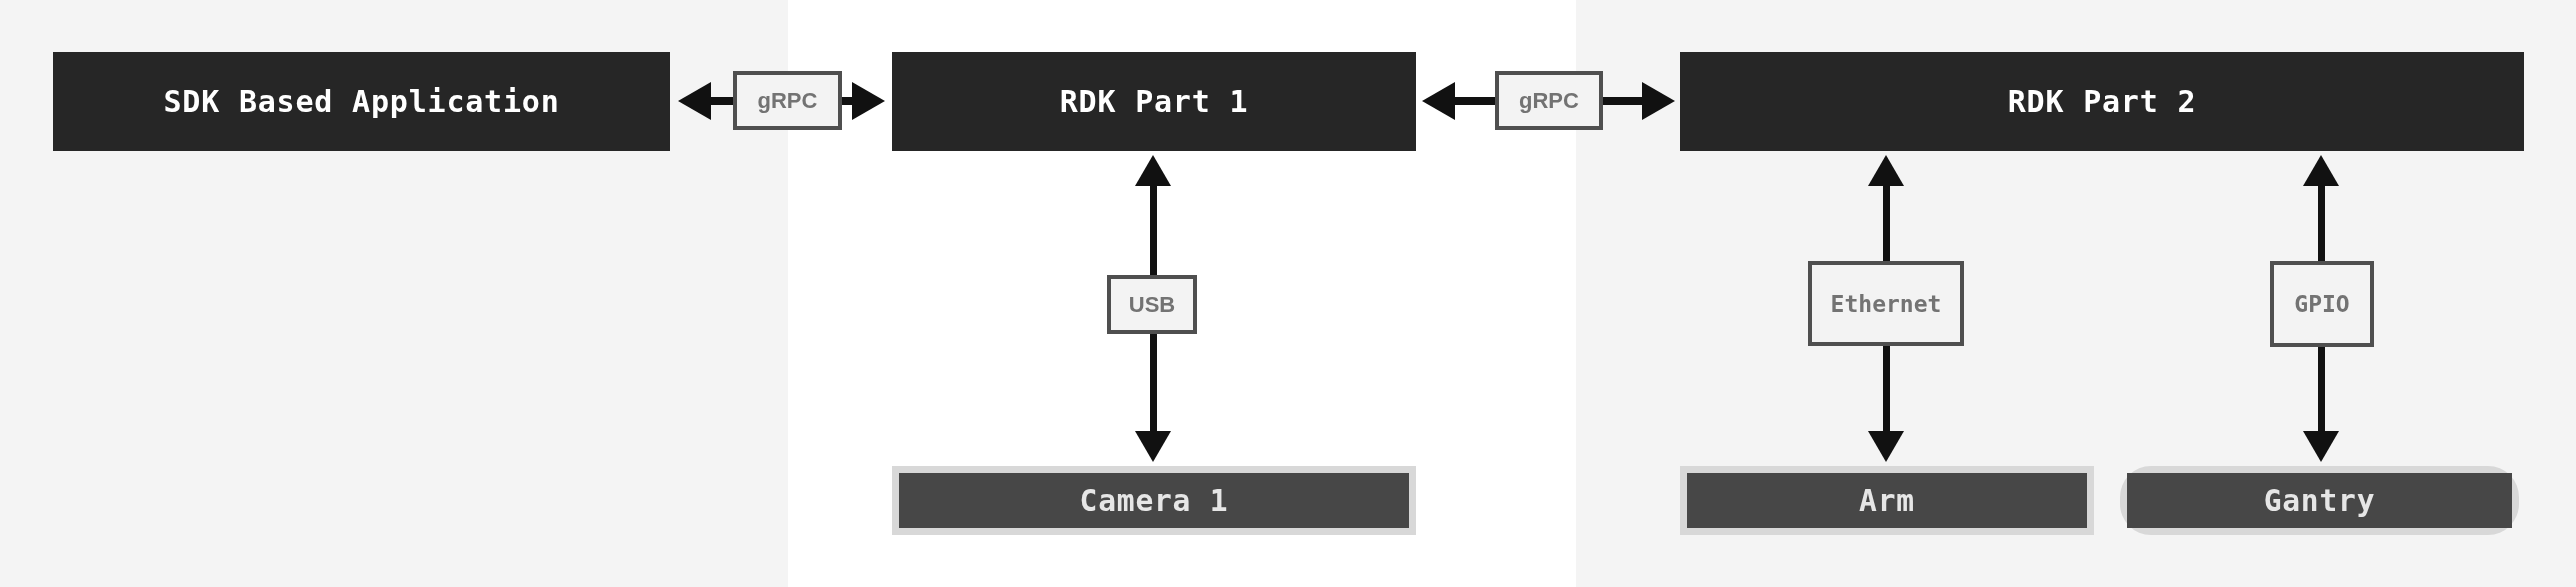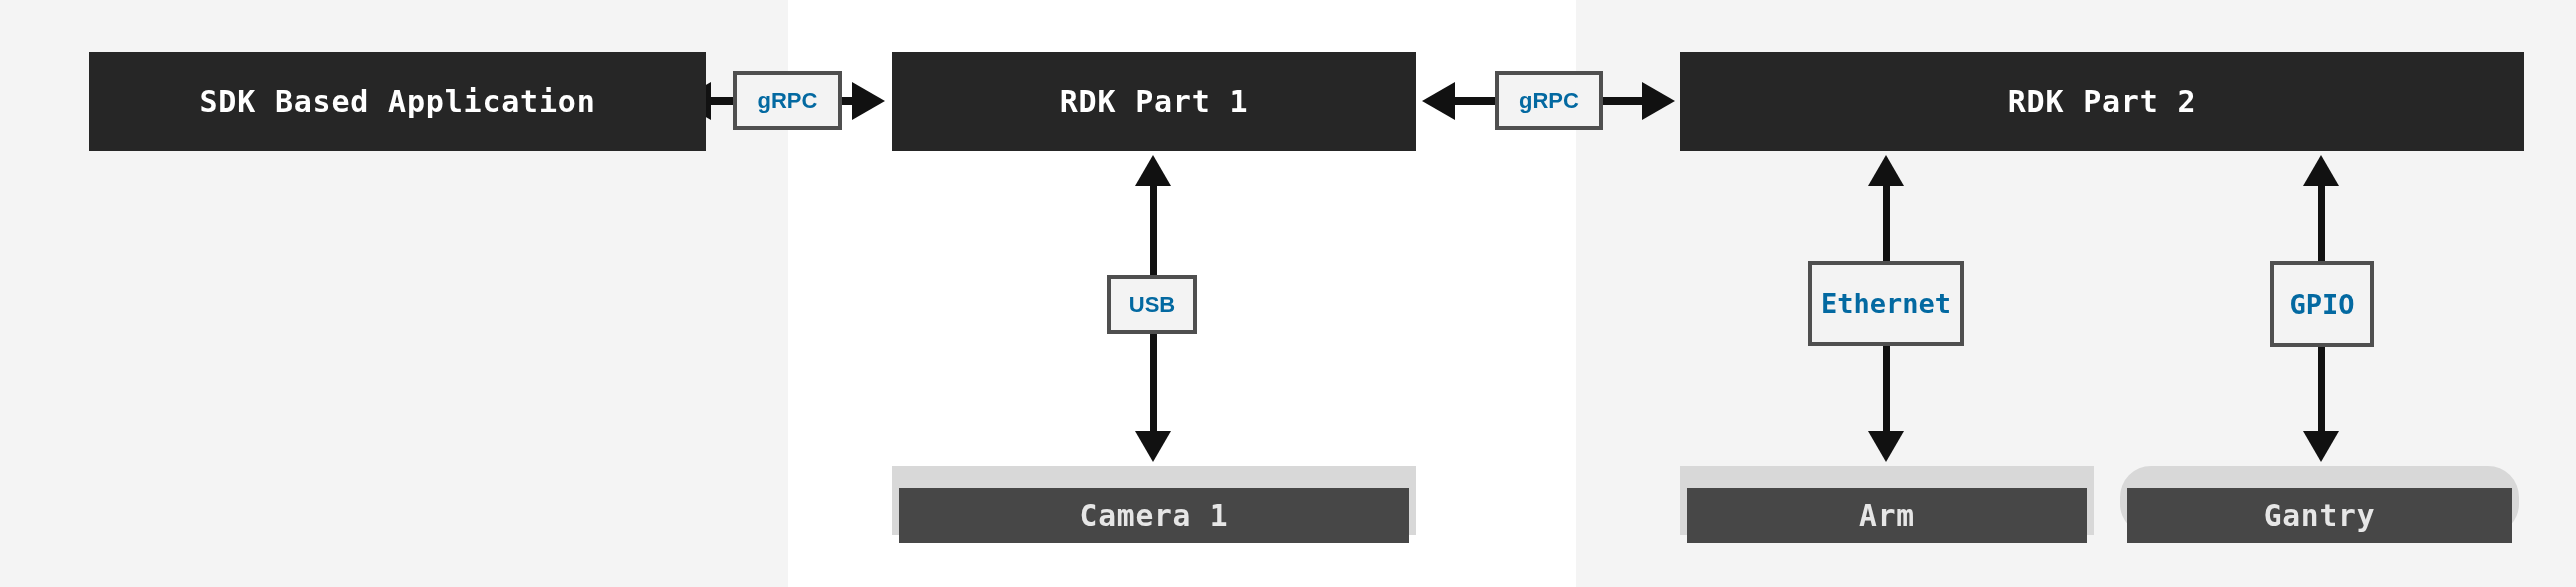--- a/index.html
+++ b/index.html
@@ -26,52 +26,52 @@
   .panel.mid{left:788px;width:788px;background:var(--panel-white);}
   .panel.right{left:1576px;width:1000px;background:var(--panel-gray);}
 
   .node-dark{
     position:absolute;top:52px;height:99px;
     background:var(--dark-box);color:var(--dark-box-text);
     display:flex;align-items:center;justify-content:center;
     font-size:30px;font-weight:bold;letter-spacing:0.8px;
     z-index:2;
   }
-  #sdk{left:53px;width:617px;margin-left:36px;}
+  #sdk{left:53px;width:617px;}
   #rdk1{left:892px;width:524px;}
   #rdk2{left:1680px;width:844px;}
 
   .device{
     position:absolute;top:466px;height:69px;
     background:var(--device-border);
     box-sizing:border-box;padding:6.6px;
     z-index:2;
   }
   .device .inner{
     width:100%;height:100%;
     background:var(--device-fill);color:var(--device-text);
     display:flex;align-items:center;justify-content:center;
-    font-size:29.6px;font-weight:bold;letter-spacing:0.8px;margin-top:15px;
+    font-size:29.6px;font-weight:bold;letter-spacing:0.8px;
   }
   #camera{left:892px;width:524px;}
   #arm{left:1680px;width:414px;}
   #gantry{left:2120px;width:399px;border-radius:31px;}
 
   .conn-label{
     position:absolute;
     background:var(--label-fill);
     border:4.1px solid var(--label-border);
     box-sizing:border-box;
     display:flex;align-items:center;justify-content:center;
-    color:#0369a1;font-weight:bold;
+    color:#737373;font-weight:bold;
     z-index:3;
     text-align:right;
   }
   .conn-label.sans{font-family:"Liberation Sans","DejaVu Sans",sans-serif;font-size:22px;}
-  .conn-label.mono{font-family:"DejaVu Sans Mono","Liberation Mono",monospace;font-size:27px;}
+  .conn-label.mono{font-family:"DejaVu Sans Mono","Liberation Mono",monospace;font-size:23px;}
   #grpc1{left:733px;top:71px;width:109px;height:59px;}
   #grpc2{left:1495px;top:71px;width:108px;height:59px;}
   #usb{left:1107px;top:275px;width:90px;height:59px;}
   #ethernet{left:1808px;top:261px;width:156px;height:85px;}
   #gpio{left:2270px;top:261px;width:104px;height:86px;}
 
   .shape{position:absolute;z-index:1;}
   .shaft-h{height:8.2px;top:97px;background:var(--arrow);}
   .shaft-v{width:7.4px;background:var(--arrow);}
   .head{width:0;height:0;}

